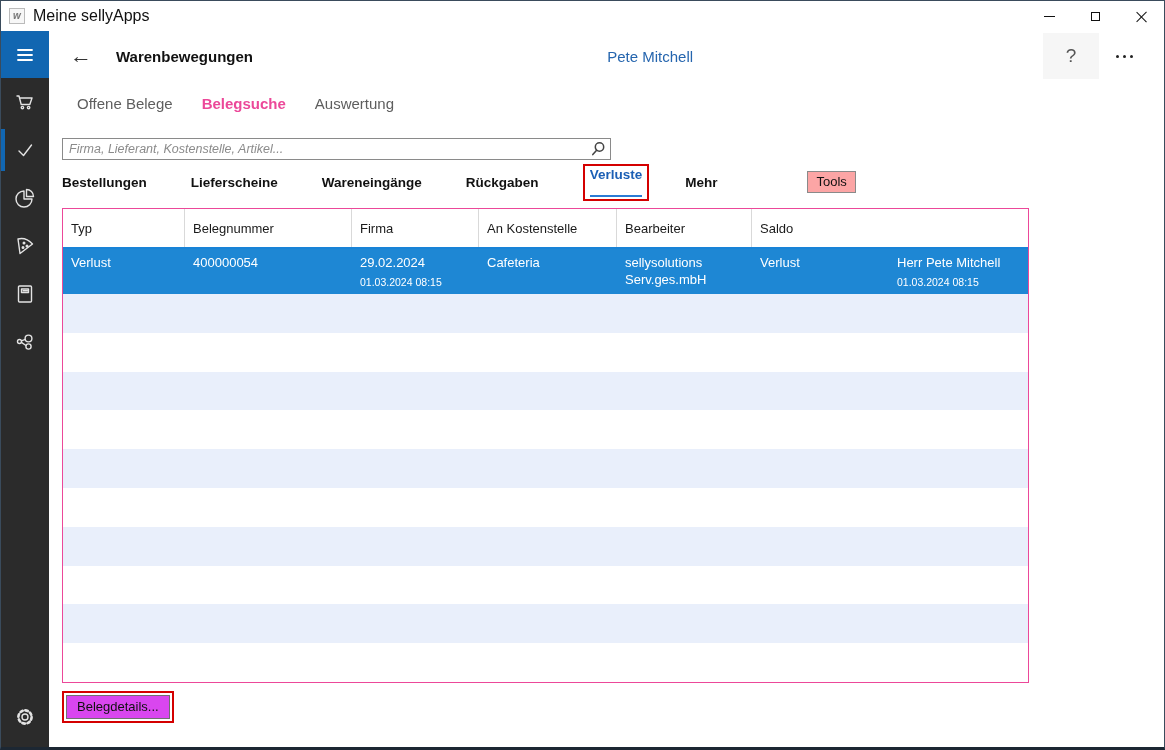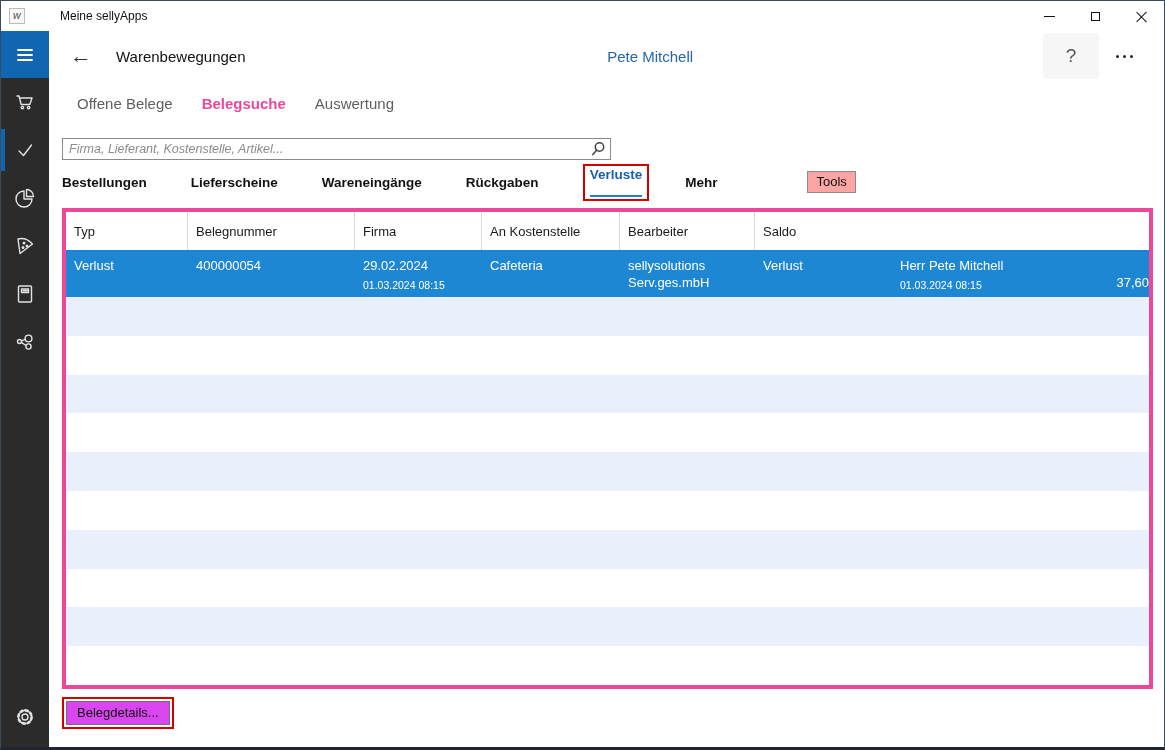--- a/index.html
+++ b/index.html
@@ -10,21 +10,21 @@
     width:1165px; height:750px;
     border:1px solid #3a4b5c; border-bottom:3px solid #1c2733;
     display:flex; flex-direction:column; background:#fff; overflow:hidden;
   }
 
   
   .titlebar { height:30px; flex:0 0 30px; display:flex; align-items:center; justify-content:space-between; background:#fff; }
   .titlebar-left { display:flex; align-items:center; gap:8px; padding-left:8px; }
   .app-icon { width:16px; height:16px; border:1px solid #bbb; background:#f7f7f7; color:#777;
               font-size:10px; line-height:14px; text-align:center; font-style:italic; font-weight:bold; }
-  .titlebar-title { font-size:12px; color:#111;margin-left:27px; }
+  .titlebar-title { font-size:16px; color:#111; }
   .titlebar-controls { display:flex; height:30px; }
   .win-btn { width:46px; height:30px; display:flex; align-items:center; justify-content:center; background:#fff; border:none; cursor:pointer; }
   .glyph-min { width:11px; height:1px; background:#111; }
   .glyph-max { width:9px; height:9px; border:1px solid #111; }
   .glyph-close { position:relative; width:11px; height:11px; }
   .glyph-close::before,.glyph-close::after { content:""; position:absolute; left:5px; top:-1px; width:1.4px; height:14px; background:#111; }
   .glyph-close::before { transform:rotate(45deg); }
   .glyph-close::after { transform:rotate(-45deg); }
 
   
@@ -37,21 +37,21 @@
   .side-item.active::before { content:""; position:absolute; left:0; top:3px; bottom:3px; width:4px; background:var(--accent,#1166b1); }
   .side-spacer { flex:1; }
   .side-bottom { margin-bottom:6px; }
   .sicon { stroke:#e3e3e3; fill:none; stroke-width:1.4; stroke-linecap:round; stroke-linejoin:round; }
 
   
   .content { flex:1; display:flex; flex-direction:column; padding:0 15px 0 13px; min-width:0; }
 
   .page-header { height:50px; flex:0 0 50px; display:flex; align-items:center; position:relative; }
   .back-btn { background:none; border:none; font-size:22px; color:#333; cursor:pointer; padding:0 6px 0 8px; line-height:1; }
-  .page-title { font-size:15px; font-weight:normal; color:#111; margin-left:18px; }
+  .page-title { font-size:15px; font-weight:bold; color:#111; margin-left:18px; }
   .user-name { position:absolute; left:50%; transform:translateX(2%); font-size:15px; color:var(--user-blue,#2565ae); white-space:nowrap; }
   .header-right { margin-left:auto; display:flex; align-items:center; }
   .help-btn { width:56px; height:46px; border:none; background:#f6f6f6; color:#555; font-size:19px; font-weight:300; cursor:pointer; }
   .more-btn { width:50px; height:46px; border:none; background:#fff; display:flex; align-items:center; justify-content:center; gap:4px; cursor:pointer; }
   .more-btn i { width:3px; height:3px; background:#222; border-radius:50%; }
 
   .tabs { height:45px; flex:0 0 45px; display:flex; align-items:center; gap:29px; padding-left:15px; }
   .tab { background:none; border:none; font-size:15px; color:#5e5e5e; cursor:pointer; }
   .tab.active { color:#ec4899; font-weight:bold; }
 
@@ -60,21 +60,21 @@
   .search-input::placeholder { color:#8b8b8b; font-style:italic; }
   .search-icon { position:absolute; right:5px; top:3px; }
 
   .filterbar { margin-top:9px; height:26px; flex:0 0 auto; display:flex; align-items:center; }
   .filter-item { background:none; border:none; font-size:13.5px; font-weight:600; color:#111; cursor:pointer; margin-right:44px; white-space:nowrap; }
   .filter-item.selected { color:var(--link-blue,#1b5fb5); border-bottom:2px solid #2b7bd4; padding-bottom:13px; margin-right:0; }
   .red-box { border:2px solid var(--highlight-red,#d40000); padding:1px 5px 2px 5px; margin-right:36px; display:inline-flex; }
   .tools-btn { margin-left:46px; background:#fca5a5; border:1px solid #8a8a8a; font-size:13px; padding:2px 8px 3px; cursor:pointer; color:#111; font-family:"Liberation Sans",sans-serif; }
 
   
-  .table { margin-top:13px; width:1091px; border:4px solid #ec4899; flex:0 0 auto; }
+  .table { margin-top:13px; width:967px; border:1px solid #ec4899; flex:0 0 auto; }
   .tgrid { display:grid; grid-template-columns:122px 167px 127px 138px 135px 137px 135px 130px; }
   .thead { border-bottom:2px solid var(--header-underline,#1883d7); }
   .th { min-height:38px; display:flex; align-items:center; padding:4px 8px; font-size:13px; color:#1a1a1a; border-right:1px solid #d9d9d9; }
   .th:last-child { border-right:none; }
   .trow { background:var(--selected-row,#1e87d4); color:#fff; height:45px; cursor:pointer; }
   .td { padding:6px 8px; font-size:13px; line-height:1.3; overflow:hidden; }
   .td .sub { font-size:10.5px; margin-top:4px; }
   .td.saldo { display:flex; align-items:flex-end; justify-content:flex-end; padding-bottom:5px; }
   .tbody-stripes { height:388px; background:repeating-linear-gradient(to bottom,
       var(--stripe,#e9effb) 0, var(--stripe,#e9effb) 38.8px, #ffffff 38.8px, #ffffff 77.6px); }

